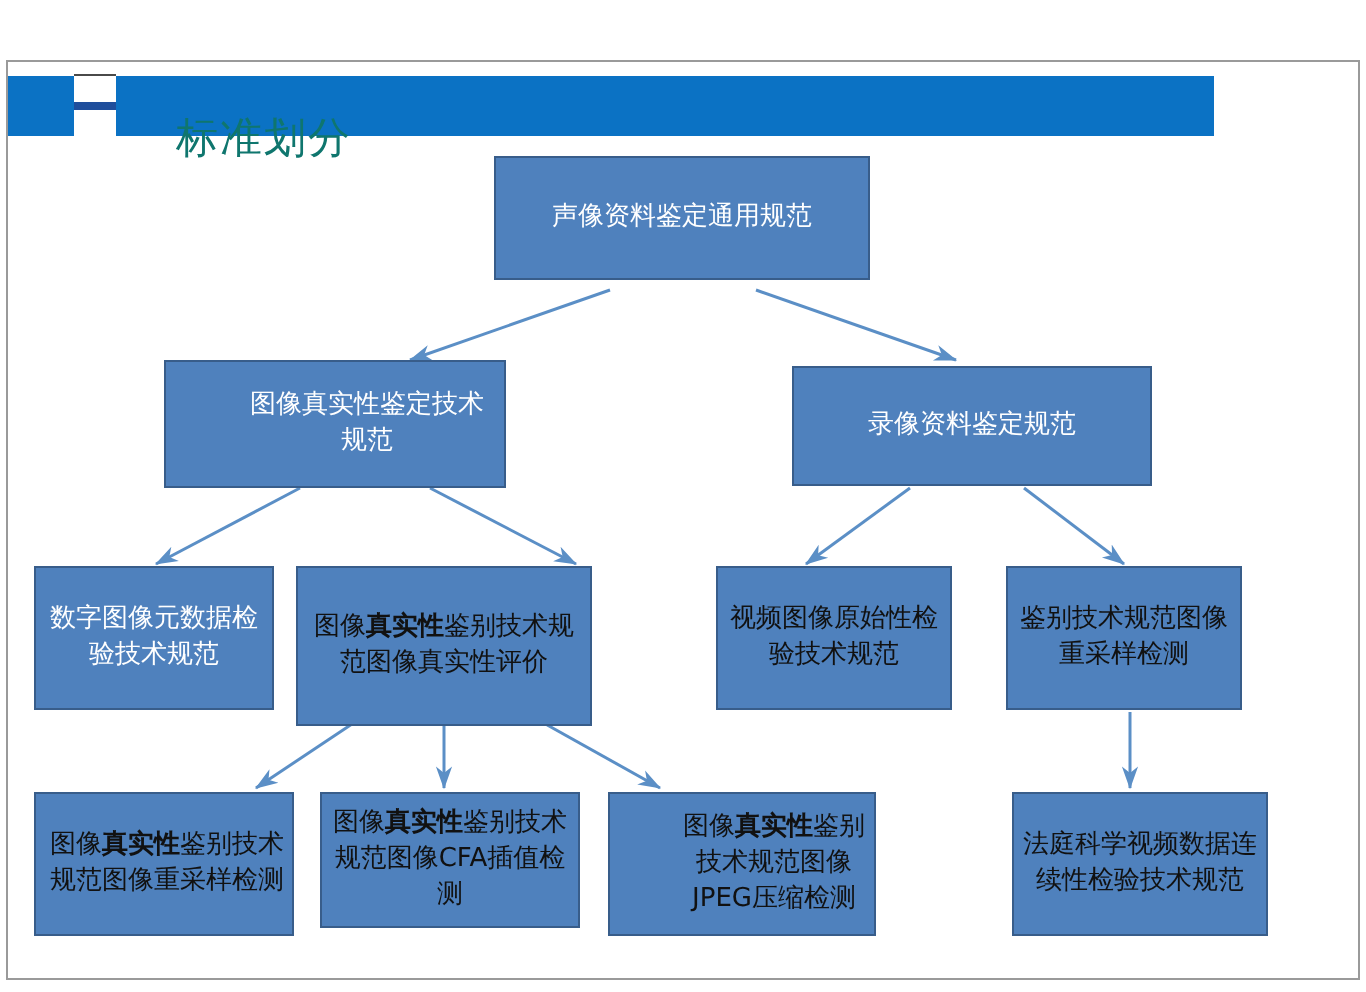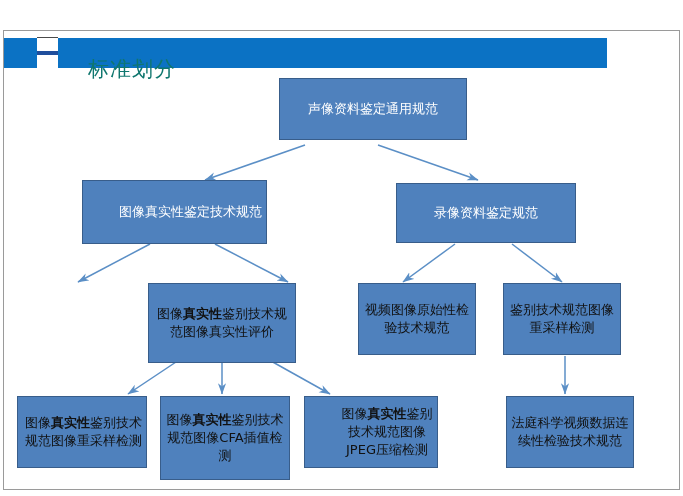--- a/index.html
+++ b/index.html
@@ -87,50 +87,53 @@
       <line x1="512" y1="244" x2="562" y2="282"></line>
 
       <line x1="185" y1="356" x2="128" y2="394"></line>
       <line x1="222" y1="356" x2="222" y2="394"></line>
       <line x1="262" y1="356" x2="330" y2="394"></line>
 
       <line x1="565" y1="356" x2="565" y2="394"></line>
     </g>
   </svg>
 
-  <div class="node light" style="left:247px;top:78px;width:188px;height:62px;margin-left:32px;">
+  <div class="node light" style="left:247px;top:78px;width:188px;height:62px;">
     <span class="t">声像资料鉴定通用规范</span>
   </div>
 
-  <div class="node light" style="left:82px;top:180px;width:185px;height:64px;padding-left:36px;">
+  <div class="node light" style="left:82px;top:180px;width:171px;height:64px;padding-left:36px;">
     <span class="t">图像真实性鉴定技术规范</span>
   </div>
 
   <div class="node light" style="left:396px;top:183px;width:180px;height:60px;">
     <span class="t">录像资料鉴定规范</span>
   </div>
 
+  <div class="node light" style="left:17px;top:283px;width:120px;height:72px;">
+    <span class="t">数字图像元数据检验技术规范</span>
+  </div>
 
   <div class="node" style="left:148px;top:283px;width:148px;height:80px;">
     <span class="t"><span>图像</span><b>真实性</b><span>鉴别技术规范图像真实性评价</span></span>
   </div>
 
   <div class="node" style="left:358px;top:283px;width:118px;height:72px;">
     <span class="t">视频图像原始性检验技术规范</span>
   </div>
 
   <div class="node" style="left:503px;top:283px;width:118px;height:72px;">
     <span class="t">鉴别技术规范图像重采样检测</span>
   </div>
 
   <div class="node" style="left:17px;top:396px;width:130px;height:72px;text-align:right;">
     <span class="t"><span>图像</span><b>真实性</b><span>鉴别技术规范图像重采样检测</span></span>
   </div>
 
-  <div class="node" style="left:160px;top:396px;width:130px;height:84px;">
+  <div class="node" style="left:160px;top:396px;width:130px;height:68px;">
     <span class="t"><span>图像</span><b>真实性</b><span>鉴别技术规范图像CFA插值检测</span></span>
   </div>
 
   <div class="node" style="left:304px;top:396px;width:134px;height:72px;padding-left:36px;">
     <span class="t"><span>图像</span><b>真实性</b><span>鉴别技术规范图像JPEG压缩检测</span></span>
   </div>
 
   <div class="node" style="left:506px;top:396px;width:128px;height:72px;">
     <span class="t">法庭科学视频数据连续性检验技术规范</span>
   </div>

